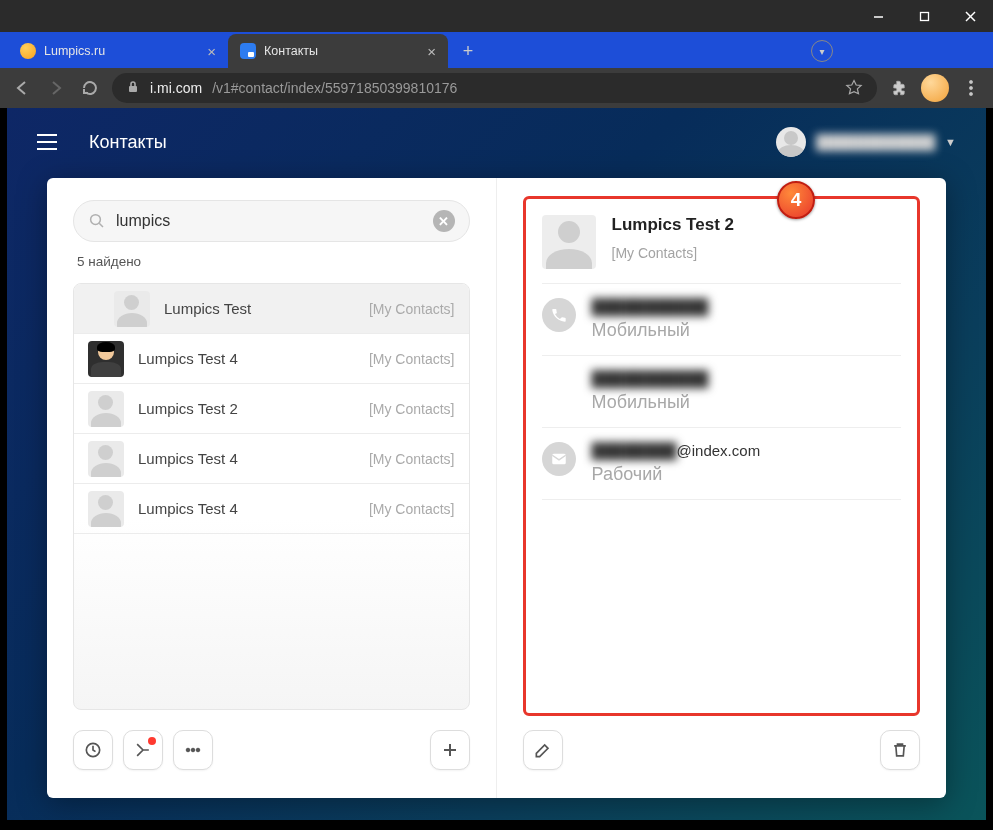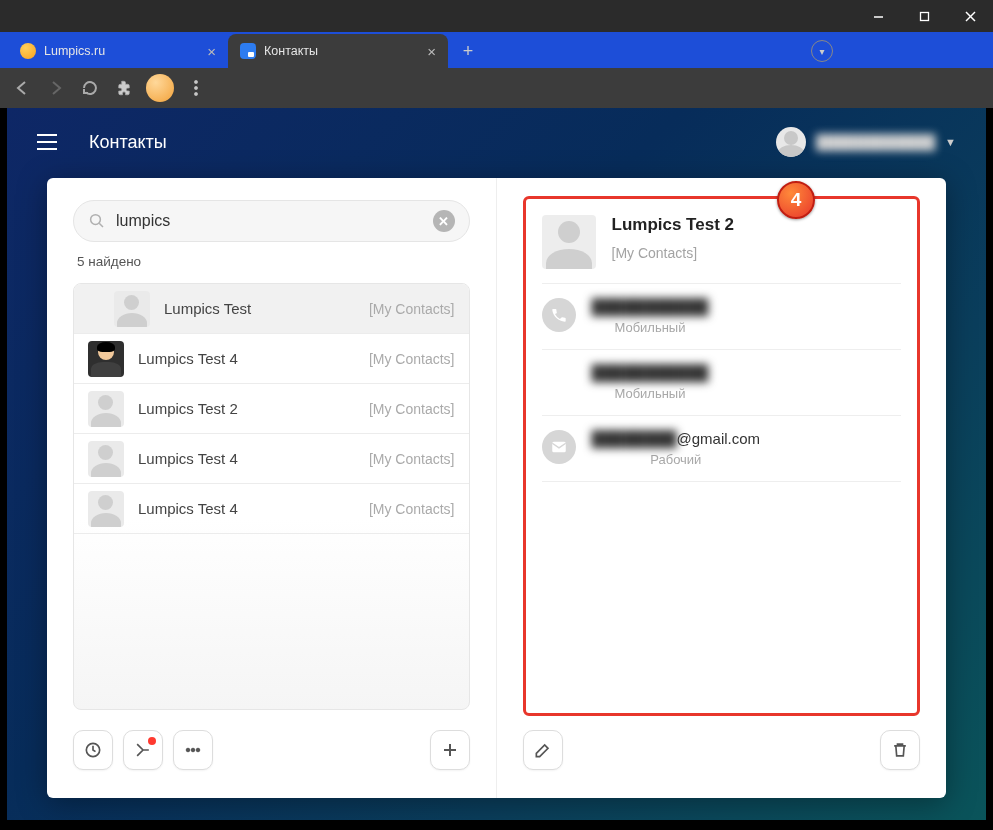--- a/index.html
+++ b/index.html
@@ -87,21 +87,21 @@
   .detail-head .title{font-size:17px;font-weight:600;color:#222;margin-bottom:10px;}
   .detail-head .sub{font-size:14px;color:#a3a3a3;}
   .detail-section{padding:14px 0;border-bottom:1px solid #eee;display:flex;gap:16px;}
   .circle-icon{width:34px;height:34px;border-radius:50%;background:#d6d6d6;display:flex;align-items:center;justify-content:center;flex-shrink:0;}
   .circle-icon.blank{background:transparent;}
   .circle-icon svg{fill:#fff;width:18px;height:18px;}
   .field-block{display:flex;flex-direction:column;gap:5px;}
   .field-val{font-size:15px;color:#333;}
   .field-val.blur{filter:blur(4px);}
   .field-val.partial-blur .bp{filter:blur(4px);}
-  .field-label{font-size:13px;color:#a8a8a8;text-align:center;}
+  .field-label{font-size:18px;color:#a8a8a8;}
 
   .rb-bottom{height:52px;display:flex;align-items:center;}
   .rb-bottom .spacer{flex:1;}
 
   
   .fav{width:16px;height:16px;border-radius:50%;flex-shrink:0;}
   .fav.orange{background:radial-gradient(circle at 35% 30%,#ffcf5a,#f7a120);}
   .fav.blue{background:#2d7cf0;border-radius:4px;position:relative;}
   .fav.blue::after{content:"";position:absolute;width:6px;height:5px;background:#fff;right:2px;bottom:2px;border-radius:1px;}
 </style>
@@ -152,20 +152,33 @@
       <svg width="18" height="18">
         <polyline points="6,3 13,9 6,15" stroke-width="2"></polyline>
       </svg>
     </div>
   <div class="nav-icon">
       <svg width="18" height="18">
         <path d="M3 9a6 6 0 1 1 2 4.5" stroke-width="2"></path>
         <polyline points="3,10 3,14 7,14" stroke-width="2"></polyline>
       </svg>
     </div>
+  <div class="urlbox">
+    <span class="lock"><svg width="14" height="14" viewBox="0 0 14 14">
+          <rect x="3" y="6" width="8" height="6" rx="1" fill="#aaa"></rect>
+          <path d="M5 6 V4 a2 2 0 0 1 4 0 V6" stroke="#aaa" fill="none" stroke-width="1.6"></path>
+        </svg></span>
+    <span>i.mi.com</span>
+      <span class="dim">/v1#contact/index/55971850399810176</span>
+    <span class="star">
+        <svg width="18" height="18" viewBox="0 0 24 24">
+          <path d="M12 2l2.9 6 6.6.6-5 4.6 1.5 6.5L12 16.9 5.9 19.7l1.5-6.5-5-4.6 6.6-.6z" fill="none" stroke="#aaa" stroke-width="1.6"></path>
+        </svg>
+      </span>
+  </div>
   <div class="nav-icon ext-icon">
       <svg width="18" height="18" viewBox="0 0 24 24">
         <path d="M9 3h3a2 2 0 0 1 2 2v2h3a2 2 0 0 1 2 2v3h-2a2 2 0 0 0 0 4h2v3a2 2 0 0 1-2 2h-3v-2a2 2 0 0 0-4 0v2H7a2 2 0 0 1-2-2v-3h2a2 2 0 0 0 0-4H5V9a2 2 0 0 1 2-2h2V5a2 2 0 0 1 0-2z"></path>
       </svg>
     </div>
   <div class="avatar-chip"></div>
   <div class="nav-icon">
       <svg width="18" height="18">
         <circle cx="9" cy="3" r="1.6" fill="#ccc"></circle>
         <circle cx="9" cy="9" r="1.6" fill="#ccc"></circle>
@@ -296,21 +309,21 @@
         </div>
 
         <div class="detail-section">
           <div class="circle-icon">
               <svg viewBox="0 0 24 24">
                 <rect x="3" y="5" width="18" height="14" rx="2"></rect>
                 <path d="M3 7l9 6 9-6" fill="none" stroke="#d6d6d6" stroke-width="2"></path>
               </svg>
             </div>
           <div class="field-block">
-            <div class="field-val partial-blur"><span class="bp">████████</span><span>@gmail.com</span></div>
+            <div class="field-val partial-blur"><span class="bp">████████</span><span>@index.com</span></div>
             <div class="field-label">Рабочий</div>
           </div>
         </div>
       </div>
 
       <div class="rb-bottom">
         <div class="sq-btn">
             <svg width="20" height="20" viewBox="0 0 24 24">
               <path d="M4 16l10-10 4 4-10 10H4v-4z" stroke-width="2"></path>
             </svg>

